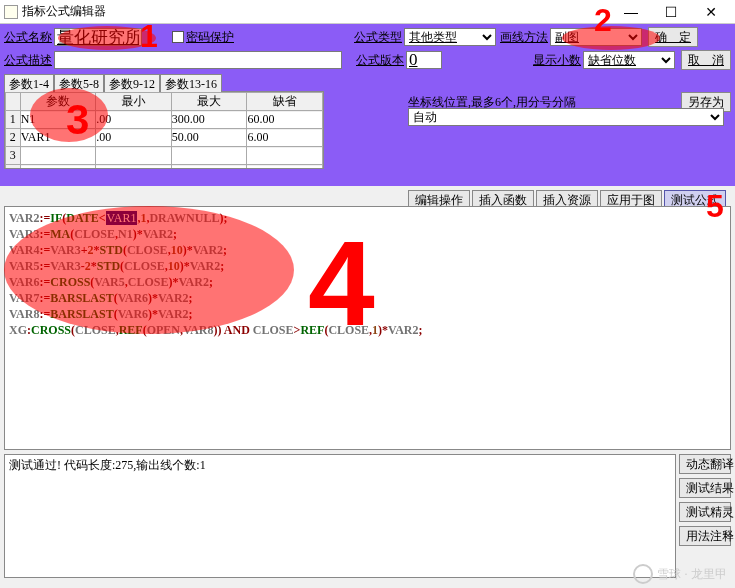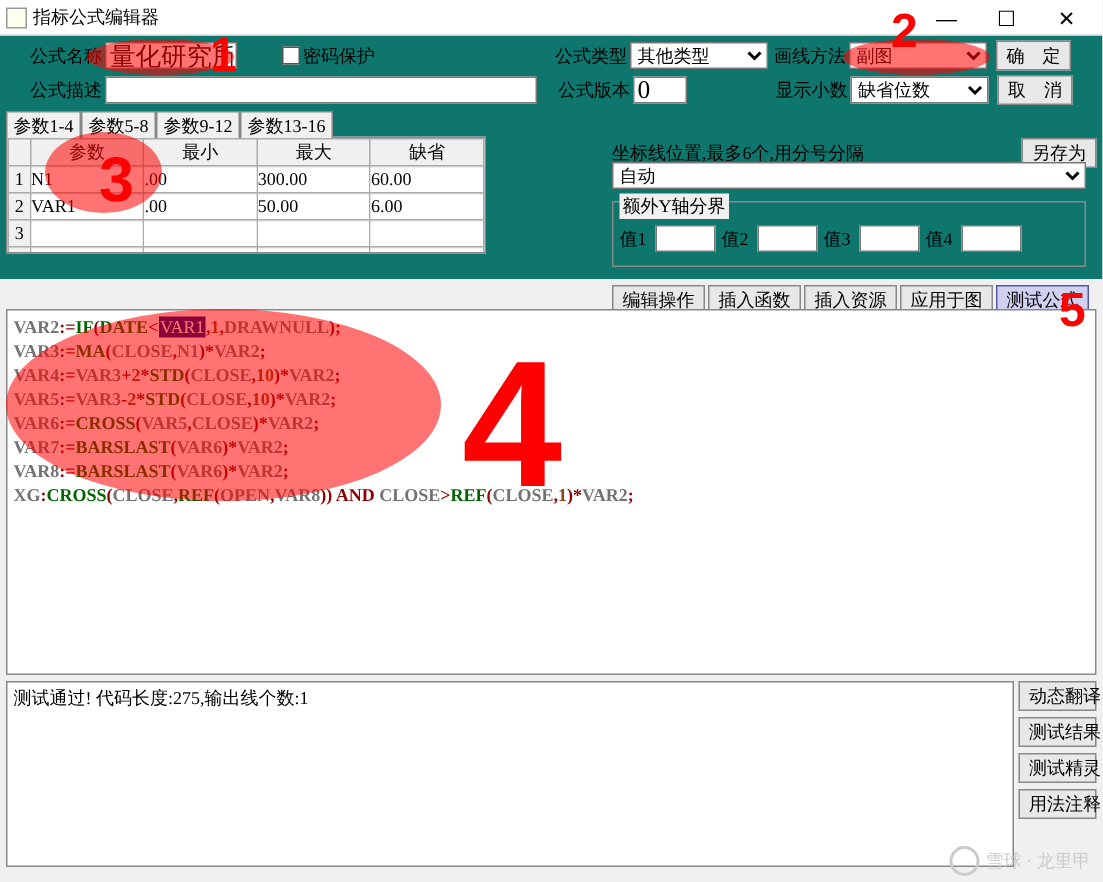--- a/index.html
+++ b/index.html
@@ -2,21 +2,21 @@
 <html><head>
 <meta charset="utf-8">
 <style>
 * { box-sizing: border-box; margin: 0; padding: 0; font-family: "SimSun", "宋体", serif; font-size: 12px; }
 body { background: #f0f0f0; width: 735px; height: 588px; position: relative; overflow: hidden; }
 .title-bar { height: 24px; background: #fff; border-bottom: 1px solid #ccc; display: flex; align-items: center; padding: 0 4px; }
 .title-bar .icon { width:14px; height:14px; border:1px solid #999; background:#ffe; margin-right:4px; }
 .title-bar .title { flex:1; }
 .title-bar .win-btns { display:flex; gap:0; }
 .title-bar .win-btn { width:40px; height:22px; text-align:center; line-height:22px; font-family:Arial; font-size:14px; }
-.form-area { background:#0f766e; padding:2px 20px; height:162px; position:relative; }
+.form-area { background:#8b5cf6; padding:2px 4px; height:162px; position:relative;text-decoration:underline; }
 .row { display:flex; align-items:center; height:22px; margin-bottom:1px; }
 .lbl { white-space:nowrap; margin-right:2px; }
 input[type=text] { border:1px solid #7a7a7a; background:#fff; height:18px; padding:0 2px; font-size:17px; }
 select { border:1px solid #7a7a7a; background:#fff; height:18px; font-size:12px; }
 .btn { border:1px solid #888; background:#e8e8e8; height:20px; padding:0 6px; white-space:nowrap; font-size:12px; min-width:48px; text-align:right; line-height:18px; display:inline-block; }
 .tab-row { display:flex; margin-top:2px; }
 .tab { border:1px solid #888; border-bottom:none; background:#f0f0f0; padding:2px 4px; font-size:12px; height:18px; line-height:14px; position:relative; }
 .tab.active{ background:#f0f0f0; z-index:2; }
 .param-table-wrap { border:1px solid #888; width:320px; height:78px; background:#f0f0f0; overflow:hidden; margin-top:-1px;}
 table.params { border-collapse:collapse; width:100%; }
@@ -138,33 +138,20 @@
       </tbody>
         </table>
     </div>
   </div>
 
   <span class="btn" style="position:absolute;right:4px;top:68px">另存为</span>
   <span style="position:absolute;left:408px;top:70px">坐标线位置,最多6个,用分号分隔</span>
 
   <div class="right-panel">
     <select style="width:100%"><option>自动</option></select>
-    <div class="group-box" style="margin-top:8px;height:44px">
-      <span class="group-title">额外Y轴分界</span>
-      <div style="display:flex;gap:4px;align-items:center;margin-top:-6px">
-        <span class="lbl">值1</span>
-          <input type="text" style="width: 40px;">
-        <span class="lbl">值2</span>
-          <input type="text" style="width: 40px;">
-        <span class="lbl">值3</span>
-          <input type="text" style="width: 40px;">
-        <span class="lbl">值4</span>
-          <input type="text" style="width: 40px;">
-      </div>
-    </div>
   </div>
 
   <div class="btn-row">
     <span class="btn">编辑操作</span>
     <span class="btn">插入函数</span>
     <span class="btn">插入资源</span>
     <span class="btn">应用于图</span>
     <span class="btn active">测试公式</span>
   </div>
 </div>

